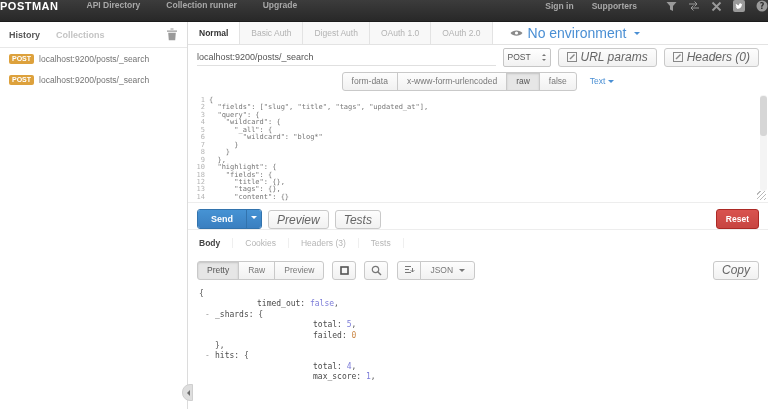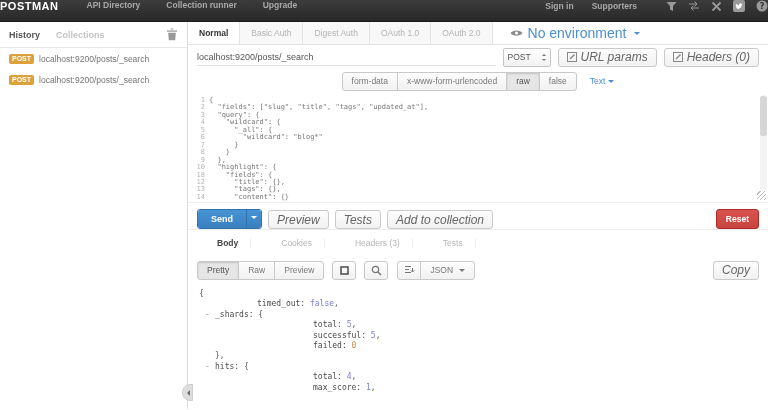--- a/index.html
+++ b/index.html
@@ -86,21 +86,21 @@
   .send-main { background: linear-gradient(#4693d4,#3a7fc0); color: #fff; font-size: 9px; font-weight: bold;
                display: flex; align-items: center; padding: 0 13px; }
   .send-caret { width: 15px; background: linear-gradient(#4693d4,#3a7fc0); border-left: 1px solid #3273ad;
                 display: flex; align-items: center; justify-content: center; color: #fff; }
   .reset-btn { margin-left: auto; height: 20px; background: linear-gradient(#d9534f,#c74541); border: 1px solid #ac2925;
                border-radius: 3px; color: #fff; font-size: 8.5px; font-weight: bold; display: flex; align-items: center;
                padding: 0 9px; cursor: pointer; }
 
   
   .resp-tabs-row { height: 25px; display: flex; align-items: center; padding: 0 9px; }
-  .resp-tab { font-size: 8.5px; color: #b5b5b5; padding: 0 12px; border-right: 1px solid #efefef; cursor: pointer; margin-left: 18px; }
+  .resp-tab { font-size: 8.5px; color: #b5b5b5; padding: 0 12px; border-right: 1px solid #efefef; cursor: pointer; }
   .resp-tab:first-child { padding-left: 2px; }
   .resp-tab.active { color: #444; font-weight: bold; }
   .badges { margin-left: 26px; display: flex; align-items: center; gap: 5px; }
   .badge { background: #7a7a7a; color: #fff; font-size: 7px; font-weight: bold; padding: 2px 4px; border-radius: 2px; letter-spacing: .4px; }
   .badge-val { color: #8d8d8d; font-size: 7.5px; margin-right: 12px; }
 
   
   .viewer-bar { height: 30px; display: flex; align-items: center; padding: 0 9px; }
   .grp { display: flex; }
   .icon-btn { height: 19px; width: 24px; justify-content: center; padding: 0; }
@@ -275,21 +275,20 @@
 
     <div class="actions-row">
       <span class="send-btn">
         <span class="send-main">Send</span>
         <span class="send-caret">
             <span class="caret-down" style="margin:0;color:#fff;"></span>
           </span>
       </span>
       <span class="btn">Preview</span>
       <span class="btn">Tests</span>
-      <span class="btn">Add to collection</span>
       <span class="reset-btn">Reset</span>
     </div>
 
     <div class="resp-tabs-row">
       <span class="resp-tab active">Body</span>
       <span class="resp-tab">Cookies</span>
       <span class="resp-tab">Headers (3)</span>
       <span class="resp-tab">Tests</span>
     </div>
 
@@ -332,21 +331,20 @@
         </span>
       </span>
       <span class="btn copy-btn">Copy</span>
     </div>
 
     <div class="resp-body">
         <div class="r-line kind-root ind-0"><span class="seg-punct">{</span></div>
         <div class="r-line kind-leaf ind-1"><span class="seg-key">timed_out: </span><span class="seg-bool">false</span><span class="seg-punct">,</span></div>
         <div class="r-line kind-open ind-1"><span class="r-marker">-</span><span class="seg-key">_shards: </span><span class="seg-punct">{</span></div>
         <div class="r-line kind-leaf ind-2"><span class="seg-key">total: </span><span class="seg-number">5</span><span class="seg-punct">,</span></div>
-        <div class="r-line kind-leaf ind-2"><span class="seg-key">successful: </span><span class="seg-number">5</span><span class="seg-punct">,</span></div>
         <div class="r-line kind-leaf ind-2"><span class="seg-key">failed: </span><span class="seg-zero">0</span></div>
         <div class="r-line kind-close ind-1"><span class="seg-punct">},</span></div>
         <div class="r-line kind-open ind-1"><span class="r-marker">-</span><span class="seg-key">hits: </span><span class="seg-punct">{</span></div>
         <div class="r-line kind-leaf ind-2"><span class="seg-key">total: </span><span class="seg-number">4</span><span class="seg-punct">,</span></div>
         <div class="r-line kind-leaf ind-2"><span class="seg-key">max_score: </span><span class="seg-number">1</span><span class="seg-punct">,</span></div>
       </div>
 
   </div>
 </div>
 

